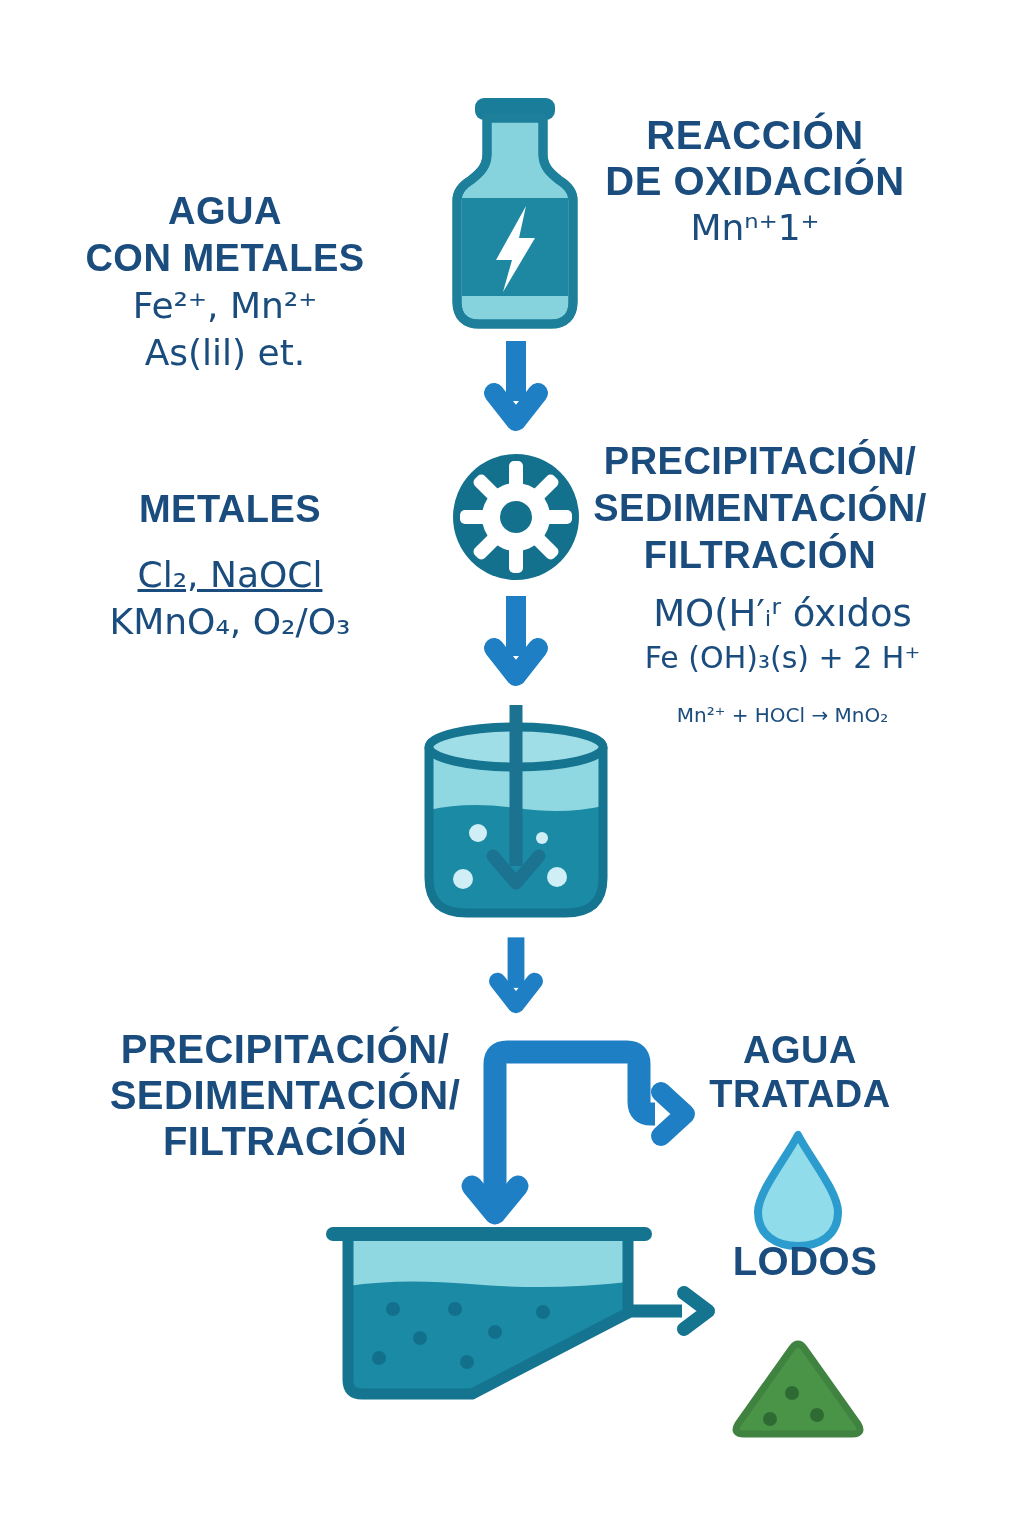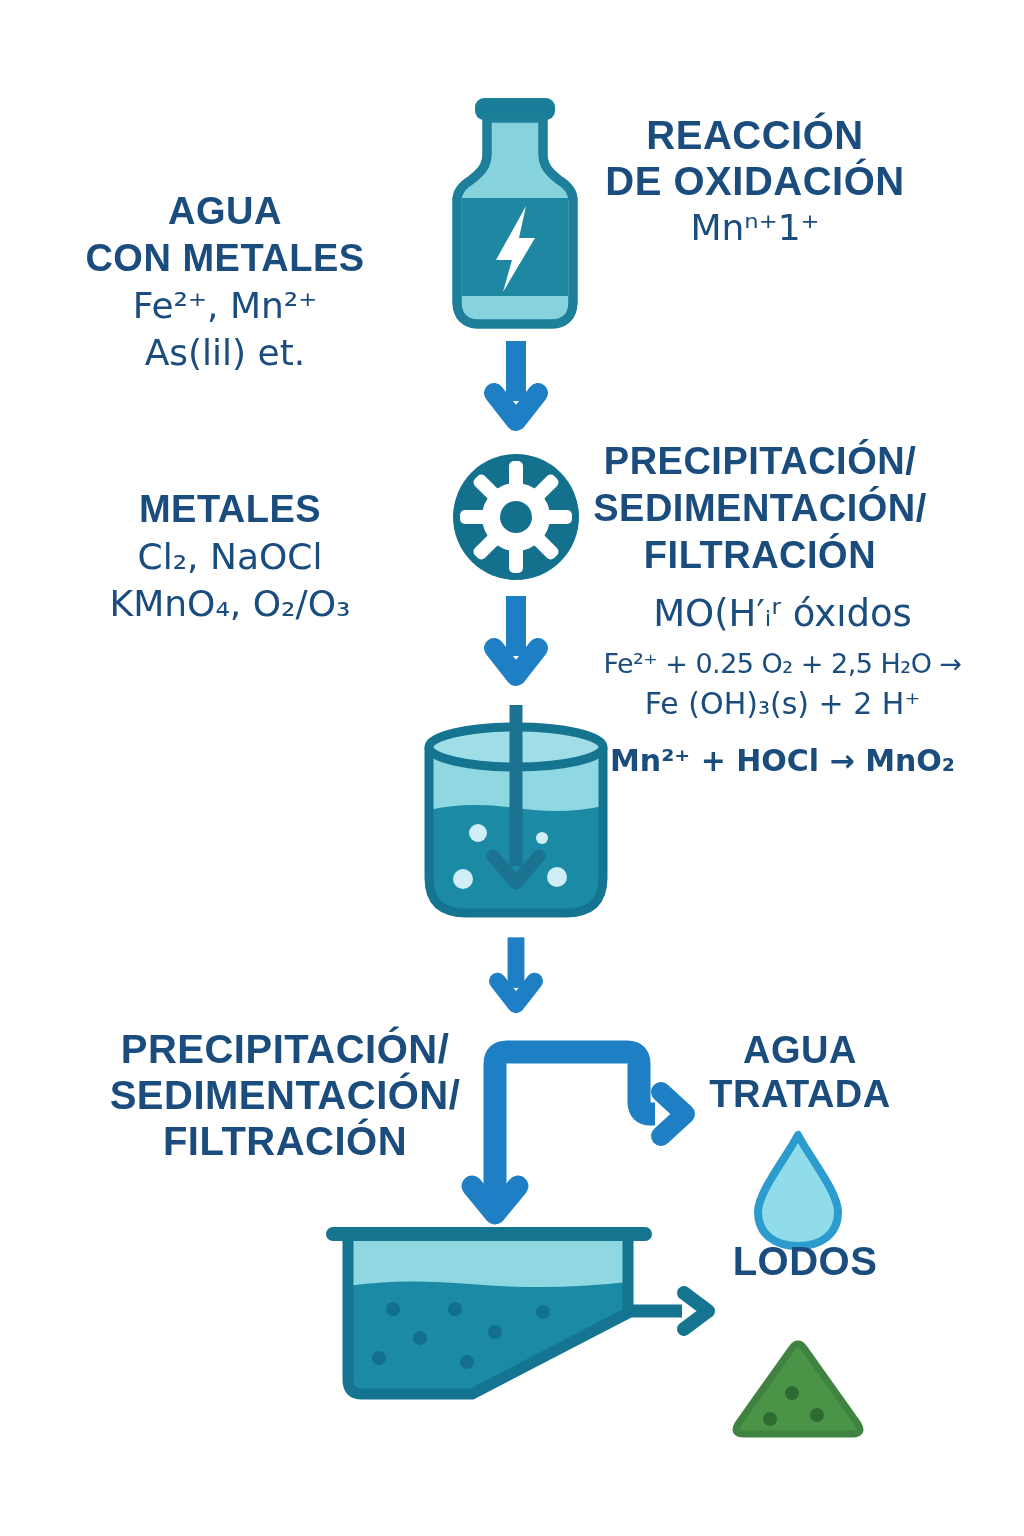--- a/index.html
+++ b/index.html
@@ -47,21 +47,21 @@
     <div class="formula f36">Mnⁿ⁺1⁺</div>
   </div>
 
   <svg class="abs svg-block" style="left:481px;top:337px;" width="70" height="95" viewBox="0 0 70 95">
     <line x1="35" y1="4" x2="35" y2="64" stroke="#1e7fc5" stroke-width="20"></line>
     <path d="M13,56 L35,84 L57,56" fill="none" stroke="#1e7fc5" stroke-width="20" stroke-linecap="round" stroke-linejoin="round"></path>
   </svg>
 
   <div class="abs" style="left:60px;top:486px;width:340px;">
     <div class="heading h38">METALES</div>
-    <div class="formula f36" style="margin-top:0;">Cl₂, NaOCl</div>
+    <div class="formula f36" style="margin-top:18px;text-decoration:underline;">Cl₂, NaOCl</div>
     <div class="formula f36">KMnO₄, O₂/O₃</div>
   </div>
 
   <svg class="abs svg-block" style="left:450px;top:451px;" width="132" height="132" viewBox="0 0 132 132">
     <circle cx="66" cy="66" r="63" fill="#13718e"></circle>
     <g fill="#ffffff">
       <circle cx="66" cy="66" r="34"></circle>
       <rect x="59" y="10" width="14" height="36" rx="5"></rect>
       <rect x="59" y="10" width="14" height="36" rx="5" transform="rotate(45 66 66)"></rect>
       <rect x="59" y="10" width="14" height="36" rx="5" transform="rotate(90 66 66)"></rect>
@@ -75,23 +75,22 @@
   </svg>
 
   <div class="abs" style="left:590px;top:438px;width:340px;">
     <div class="heading h38">PRECIPITACIÓN/</div>
     <div class="heading h38">SEDIMENTACIÓN/</div>
     <div class="heading h38">FILTRACIÓN</div>
   </div>
 
   <div class="abs" style="left:575px;top:590px;width:415px;">
     <div class="formula" style="font-size:37px;line-height:48px;">MO(H′ᵢʳ óxıdos</div>
-    <div class="formula" style="font-size:27px;line-height:40px;margin-top:6px;letter-spacing:-0.5px;">Fe²⁺ + 0.25 O₂ + 2,5 H₂O →</div>
     <div class="formula" style="font-size:30px;line-height:40px;">Fe (OH)₃(s) + 2 H⁺</div>
-    <div class="formula" style="font-size:30px;line-height:42px;margin-top:16px;font-weight:bold;">Mn²⁺ + HOCl → MnO₂</div>
+    <div class="formula" style="font-size:20px;line-height:42px;margin-top:16px;">Mn²⁺ + HOCl → MnO₂</div>
   </div>
 
   <svg class="abs svg-block" style="left:481px;top:592px;" width="70" height="95" viewBox="0 0 70 95">
     <line x1="35" y1="4" x2="35" y2="64" stroke="#1e7fc5" stroke-width="20"></line>
     <path d="M13,56 L35,84 L57,56" fill="none" stroke="#1e7fc5" stroke-width="20" stroke-linecap="round" stroke-linejoin="round"></path>
   </svg>
 
   <svg class="abs svg-block" style="left:420px;top:698px;" width="192" height="222" viewBox="0 0 192 222">
     <path d="M9,49 L9,180 C9,205 22,215 47,215 L145,215 C170,215 183,205 183,180 L183,49 Z" fill="#8fd7e1" stroke="none"></path>
     <path d="M9,112 Q48,103 96,110 Q144,117 183,108 L183,180 C183,205 170,215 145,215 L47,215 C22,215 9,205 9,180 Z" fill="#1b8aa5"></path>

